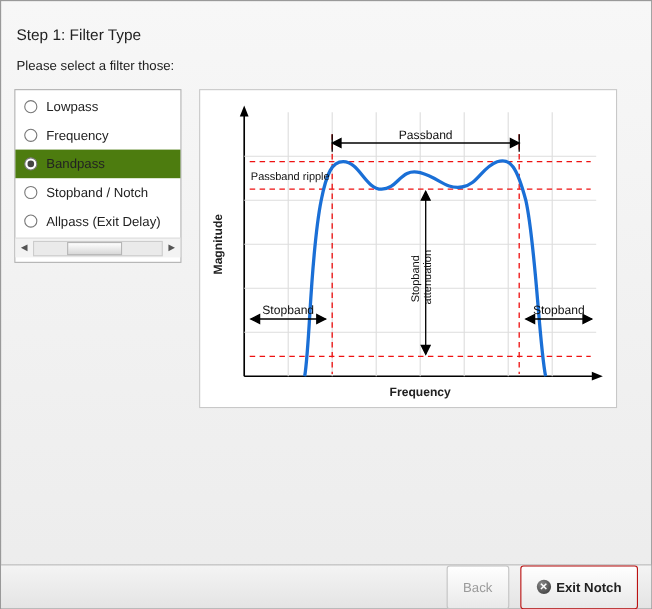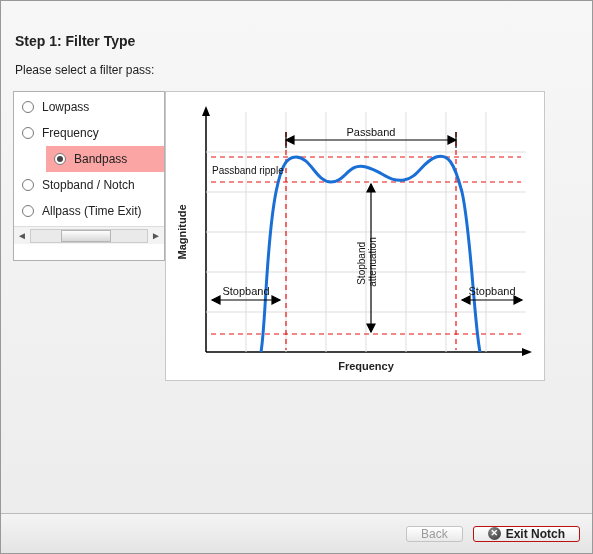--- a/index.html
+++ b/index.html
@@ -10,61 +10,61 @@
     font-size:12px;
     color:#222;
     background:#bfbfbf;
   }
   .dialog {
     position:absolute; left:0; top:0; width:593px; height:554px;
     background:linear-gradient(#f7f7f7,#ececec);
     border:1px solid #999;
   }
   .content { padding:10px 12px 0 12px; }
-  .step-title { font-weight:bold; font-size:14px; margin:22px 0 14px 2px; }
+  .step-title { font-weight:normal; font-size:14px; margin:12px 0 14px 2px; }
   .prompt { margin:0 0 14px 2px; }
   .main-row { display:flex; align-items:flex-start; }
   .filter-list {
     width:152px; border:1px solid #b0b0b0; background:#fff;
-    padding:2px 0 16px 0;
+    padding:2px 0 4px 0;
   }
   .filter-item {
     display:flex; align-items:center; padding:6px 8px;
     cursor:default;
   }
-  .filter-item.selected { background:#fca5a5;margin-left:32px; }
+  .filter-item.selected { background:#4d7c0f; }
   .radio {
     width:12px; height:12px; border:1px solid #777; border-radius:50%;
     margin-right:8px; display:inline-flex; align-items:center; justify-content:center;
     background:#fff;
   }
   .radio .dot { width:6px; height:6px; border-radius:50%; background:#444; display:none; }
   .filter-item.selected .radio .dot { display:block; }
   .scrollbar-row {
     display:flex; align-items:center; height:18px; border-top:1px solid #ddd;
     background:#f3f3f3; margin-top:2px;
   }
   .sb-btn { width:16px; text-align:center; color:#555; font-size:10px; }
   .sb-track { flex:1; height:14px; position:relative; background:#eaeaea; border:1px solid #ccc; }
   .sb-thumb { position:absolute; left:30px; top:0; bottom:0; width:50px; background:linear-gradient(#fefefe,#d8d8d8); border:1px solid #b5b5b5; }
 
-  .right-col { margin-left:0; width:380px; }
+  .right-col { margin-left:16px; width:380px; }
   .chart-box {
     width:380px; height:290px; background:#fff; border:1px solid #c8c8c8;
     position:relative;
   }
   .desc { margin-top:14px; width:370px; line-height:1.4; color:#333; }
 
   .button-bar {
     position:absolute; left:0; right:0; bottom:0; height:40px;
     border-top:1px solid #bbb; background:linear-gradient(#f4f4f4,#e4e4e4);
     display:flex; align-items:center; justify-content:flex-end; padding-right:12px;
   }
   .btn {
-    height:16px; margin-left:10px; padding:0 14px;
+    height:40px; margin-left:10px; padding:0 14px;
     border:1px solid #b11; border-radius:3px;
     background:linear-gradient(#fff,#e9e9e9);
     font-size:12px; font-weight:bold; color:#222;
     display:flex; align-items:center; cursor:pointer;
   }
   .btn.disabled {
     border-color:#c4c4c4; color:#9a9a9a; font-weight:normal; cursor:default;
   }
   .btn .icon { margin-right:5px; }
   .close-ico {
@@ -79,21 +79,21 @@
   .anno { font-size:11px; fill:#111; }
   .anno-small { font-size:10px; fill:#111; }
 </style>
 </head>
 <body>
 
 <div class="dialog">
   <div class="content">
 
     <div class="step-title">Step 1: Filter Type</div>
-    <div class="prompt">Please select a filter pass:</div>
+    <div class="prompt">Please select a filter those:</div>
 
     <div class="main-row">
 
       <div class="filter-list">
         <div class="filter-item">
           <span class="radio"></span>
           <span>Lowpass</span>
         </div>
         <div class="filter-item">
           <span class="radio"></span>
@@ -104,21 +104,21 @@
               <span class="dot"></span>
             </span>
           <span>Bandpass</span>
         </div>
         <div class="filter-item">
           <span class="radio"></span>
           <span>Stopband / Notch</span>
         </div>
         <div class="filter-item">
           <span class="radio"></span>
-          <span>Allpass (Time Exit)</span>
+          <span>Allpass (Exit Delay)</span>
         </div>
         <div class="scrollbar-row">
           <div class="sb-btn">◄</div>
           <div class="sb-track">
             <div class="sb-thumb"></div>
           </div>
           <div class="sb-btn">►</div>
         </div>
       </div>
 

